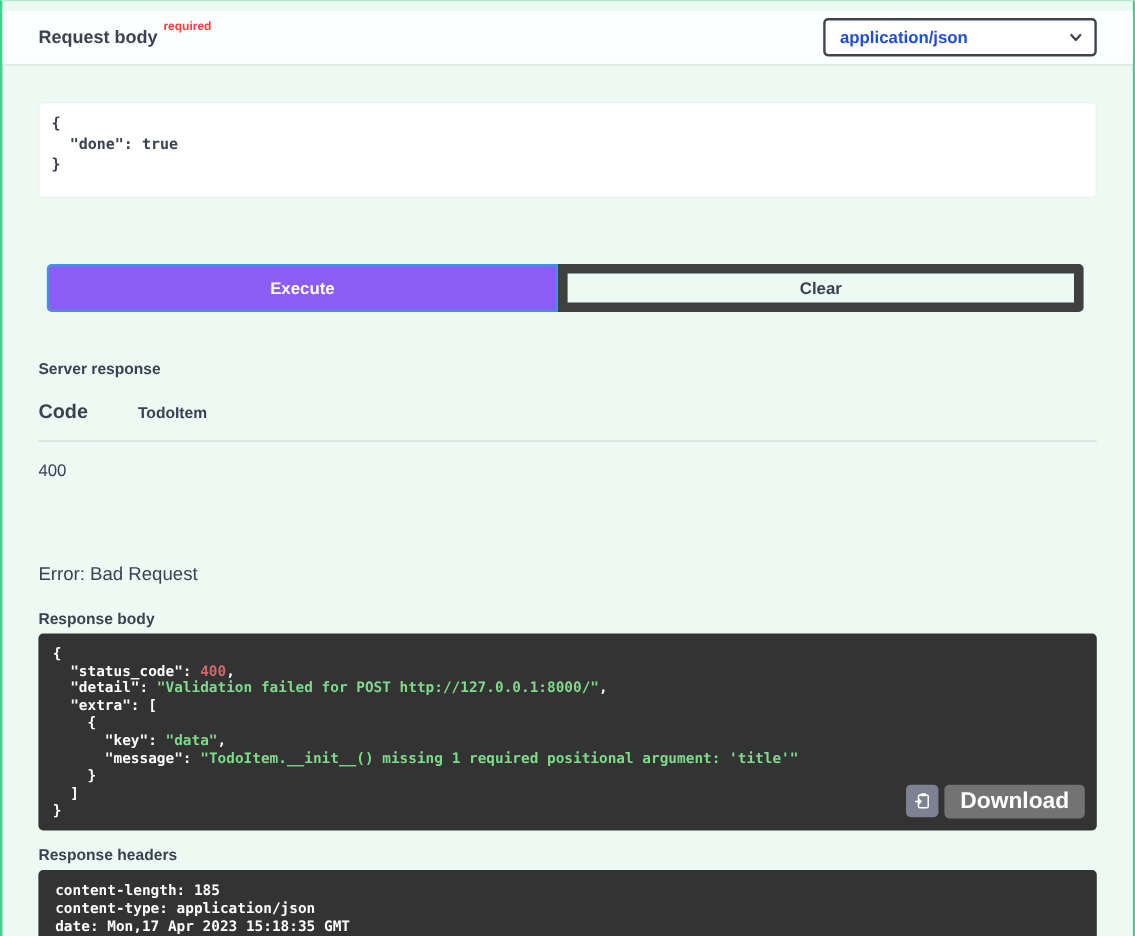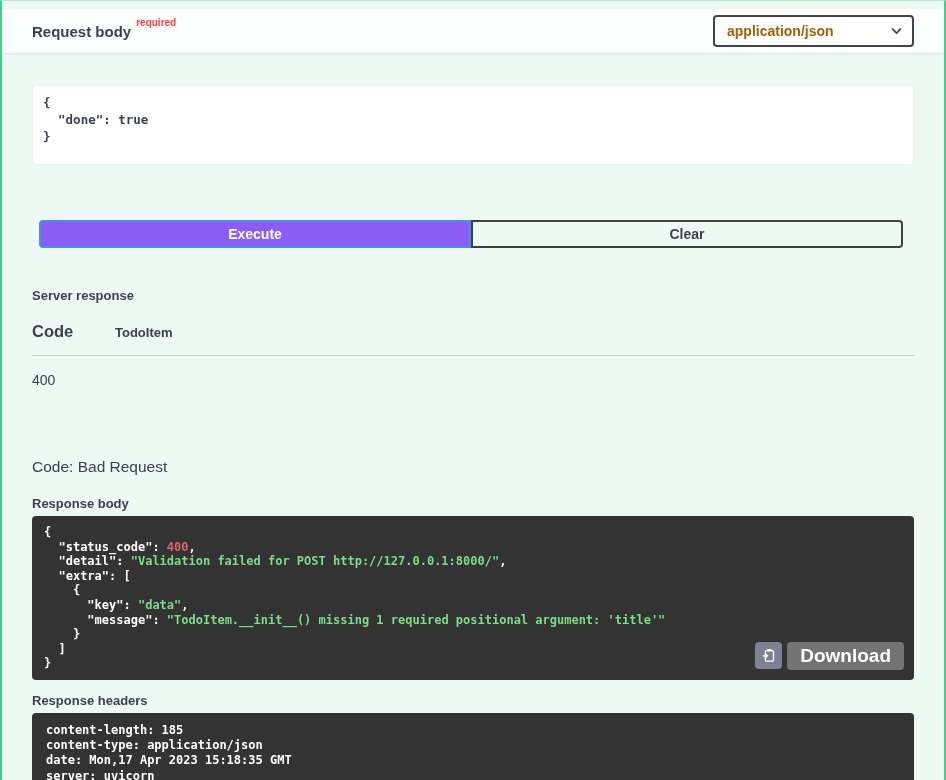--- a/index.html
+++ b/index.html
@@ -28,24 +28,24 @@
   .responses-band { margin-top:31px; min-height:50px; }
   .hdr-title { font-size:15px; font-weight:700; color:#3b4151; }
   sup.required {
     color:#f93e3e; font-size:10px; font-weight:600;
     margin-left:5px; position:relative; top:-5px;
   }
   
   .select-wrap { position:relative; display:inline-block; }
   .select-wrap select {
     appearance:none; -webkit-appearance:none;
-    width:201px; height:32px;
+    width:228px; height:32px;
     padding:0 34px 0 12px;
     font-family:"Liberation Sans", sans-serif;
-    font-size:14px; font-weight:700; color:#a16207;
+    font-size:14px; font-weight:700; color:#1d4ed8;
     background:#fff;
     border:2px solid #41444e; border-radius:4px;
     cursor:pointer;
   }
   .select-wrap .chev {
     position:absolute; right:10px; top:50%; transform:translateY(-50%);
     pointer-events:none; line-height:0;
   }
   
   .body-edit-wrap { padding:32px 30px 0 30px; }
@@ -63,21 +63,21 @@
     flex:1; padding:4px 0; text-align:center;
     font-family:"Liberation Sans", sans-serif;
     font-size:14px; font-weight:700; cursor:pointer;
   }
   .btn.execute {
     background:#8b5cf6; color:#fff;
     border:2px solid #4990e2; border-radius:4px 0 0 4px;
   }
   .btn.clear {
     background:transparent; color:#3b4151;
-    border:2px solid #404040; border-radius:0 4px 4px 0;
+    border:8px solid #404040; border-radius:0 4px 4px 0;
   }
   
   .responses-inner { padding:40px 30px 0 30px; }
   .server-response-title { font-size:13px; font-weight:700; margin-bottom:19px; }
   .resp-head { display:flex; align-items:baseline; }
   .col-code { width:83px; flex:0 0 83px; }
   .resp-head .col-code { font-size:16.5px; font-weight:700; }
   .resp-head .col-details { font-size:13px; font-weight:700; }
   hr.tbl-divider { border:none; border-top:1px solid rgba(59,65,81,.2); margin:14px 0 0 0; }
   .resp-row { display:flex; padding-top:13px;flex-direction:column; }
@@ -160,21 +160,21 @@
     <div class="resp-head">
       <div class="col-code">Code</div>
       <div class="col-details">TodoItem</div>
     </div>
     <hr class="tbl-divider">
 
     <div class="resp-row">
       <div class="col-code">400</div>
       <div class="col-details">
 
-        <div class="undocumented">Code: Bad Request</div>
+        <div class="undocumented">Error: Bad Request</div>
 
         <div class="block-label">Response body</div>
         <div class="code-block">
           <pre id="body-pre"><div><span class="tok-p">{</span></div><div><span class="tok-p">  </span><span class="tok-k">"status_code"</span><span class="tok-p">: </span><span class="tok-n">400</span><span class="tok-p">,</span></div><div><span class="tok-p">  </span><span class="tok-k">"detail"</span><span class="tok-p">: </span><span class="tok-s">"Validation failed for POST http://127.0.0.1:8000/"</span><span class="tok-p">,</span></div><div><span class="tok-p">  </span><span class="tok-k">"extra"</span><span class="tok-p">: [</span></div><div><span class="tok-p">    {</span></div><div><span class="tok-p">      </span><span class="tok-k">"key"</span><span class="tok-p">: </span><span class="tok-s">"data"</span><span class="tok-p">,</span></div><div><span class="tok-p">      </span><span class="tok-k">"message"</span><span class="tok-p">: </span><span class="tok-s">"TodoItem.__init__() missing 1 required positional argument: 'title'"</span></div><div><span class="tok-p">    }</span></div><div><span class="tok-p">  ]</span></div><div><span class="tok-p">}</span></div></pre>
           <div class="download-contents">
             <button class="copy-btn" title="Copy to clipboard">
               <span style="line-height:0">
                 <svg width="15" height="15" viewBox="0 0 24 24">
                   <rect x="7" y="4" width="13" height="17" rx="2" fill="none" stroke="#fff" stroke-width="2"></rect>
                   <rect x="10" y="1.5" width="7" height="4" rx="1" fill="#fff"></rect>

